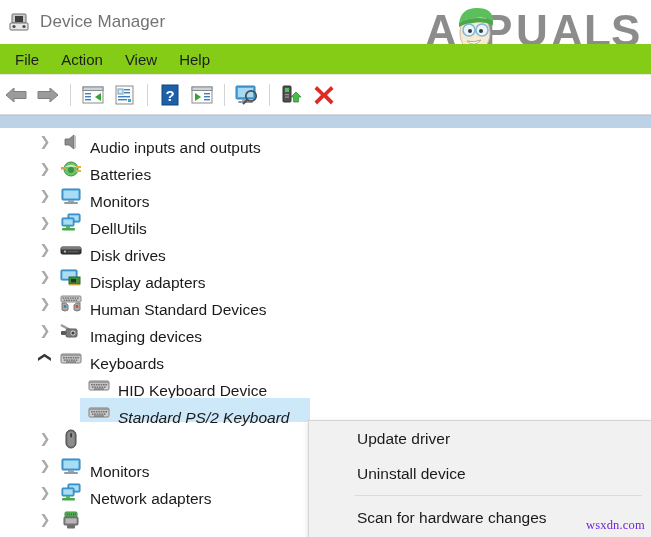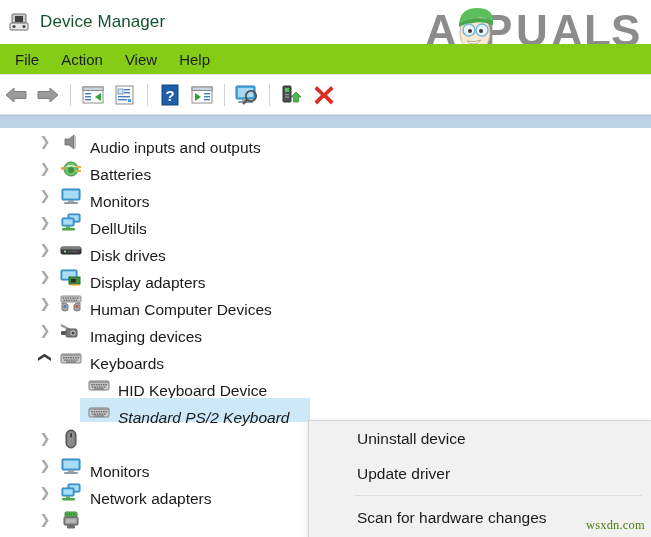--- a/index.html
+++ b/index.html
@@ -17,21 +17,21 @@
   
   #titlebar {
     position: absolute; left: 0; top: 0; width: 651px; height: 44px;
     background: #ffffff;
     display: flex; align-items: center;
   }
   #title-icon {
     margin-left: 8px; width: 22px; height: 22px; position: relative;
   }
   #title-text {
-    font-size: 17px; color: #14532d; margin-left: 10px;
+    font-size: 17px; color: #737373; margin-left: 10px;
     letter-spacing: .1px;
   }
 
   
   #logo {
     position: absolute; right: 6px; top: 2px;
     width: 222px; height: 58px;
   }
 
   
@@ -123,21 +123,21 @@
     font-size: 15.5px; color: #1a1a1a;
     white-space: nowrap;
   }
   .ctx-sep {
     height: 1px; background: #dcdcdc; margin: 4px 10px 4px 46px;
   }
 
   
   #watermark {
     position: absolute; right: 6px; bottom: 4px;
-    font-size: 12.5px; color: #4d7c0f;
+    font-size: 12.5px; color: #6d28d9;
     font-family: "Liberation Serif", serif;
     letter-spacing: .2px;
   }
 </style>
 </head>
 <body>
 
 <div id="titlebar">
   <span id="title-icon">
     <svg width="22" height="22" viewBox="0 0 22 22">
@@ -376,21 +376,21 @@
             <rect x="10.8" y="5.6" width="1.6" height="1.4"></rect>
           <rect x="13.2" y="5.6" width="1.6" height="1.4"></rect>
             <rect x="15.6" y="5.6" width="1.6" height="1.4"></rect>
         </g>
         <path d="M2 9 Q6 8 8 11 L8 16 Q5 18 2 16 Z" fill="#a8a8a8" stroke="#7a7a7a"></path>
         <path d="M20 9 Q16 8 14 11 L14 16 Q17 18 20 16 Z" fill="#a8a8a8" stroke="#7a7a7a"></path>
         <circle cx="5" cy="12.5" r="1.4" fill="#3f7fbf"></circle>
         <circle cx="17" cy="12.5" r="1.4" fill="#cf4a3c"></circle>
       </svg>
     </span>
-    <span class="label">Human Computer Devices</span>
+    <span class="label">Human Standard Devices</span>
   </div>
 
   <div class="row">
     <span class="chev">❯</span>
     <span class="ico">
       <svg width="22" height="20" viewBox="0 0 22 20">
         <line x1="1" y1="4" x2="12" y2="10" stroke="#9b9b9b" stroke-width="2.4"></line>
         <rect x="1" y="10" width="5" height="4" rx="1" fill="#5a5a5a"></rect>
         <rect x="6" y="8" width="11" height="8" rx="1.5" fill="#7c7c7c" stroke="#5a5a5a"></rect>
         <circle cx="13" cy="12" r="3.2" fill="#cfcfcf" stroke="#6f6f6f"></circle>
@@ -536,19 +536,19 @@
         <rect x="4" y="7" width="14" height="8" rx="1" fill="#8a8a8a" stroke="#5e5e5e"></rect>
         <rect x="5.6" y="8.6" width="10.8" height="4.6" fill="#b8b8b8"></rect>
         <rect x="7" y="15" width="8" height="3.4" rx="1" fill="#6e6e6e"></rect>
       </svg>
     </span>
   </div>
 
 </div>
 
 <div id="ctxmenu">
+  <div class="ctx-item">Update driver</div>
   <div class="ctx-item">Uninstall device</div>
-  <div class="ctx-item">Update driver</div>
   <div class="ctx-sep"></div>
   <div class="ctx-item">Scan for hardware changes</div>
 </div>
 
 <div id="watermark">wsxdn.com</div>
 
 </body></html>

